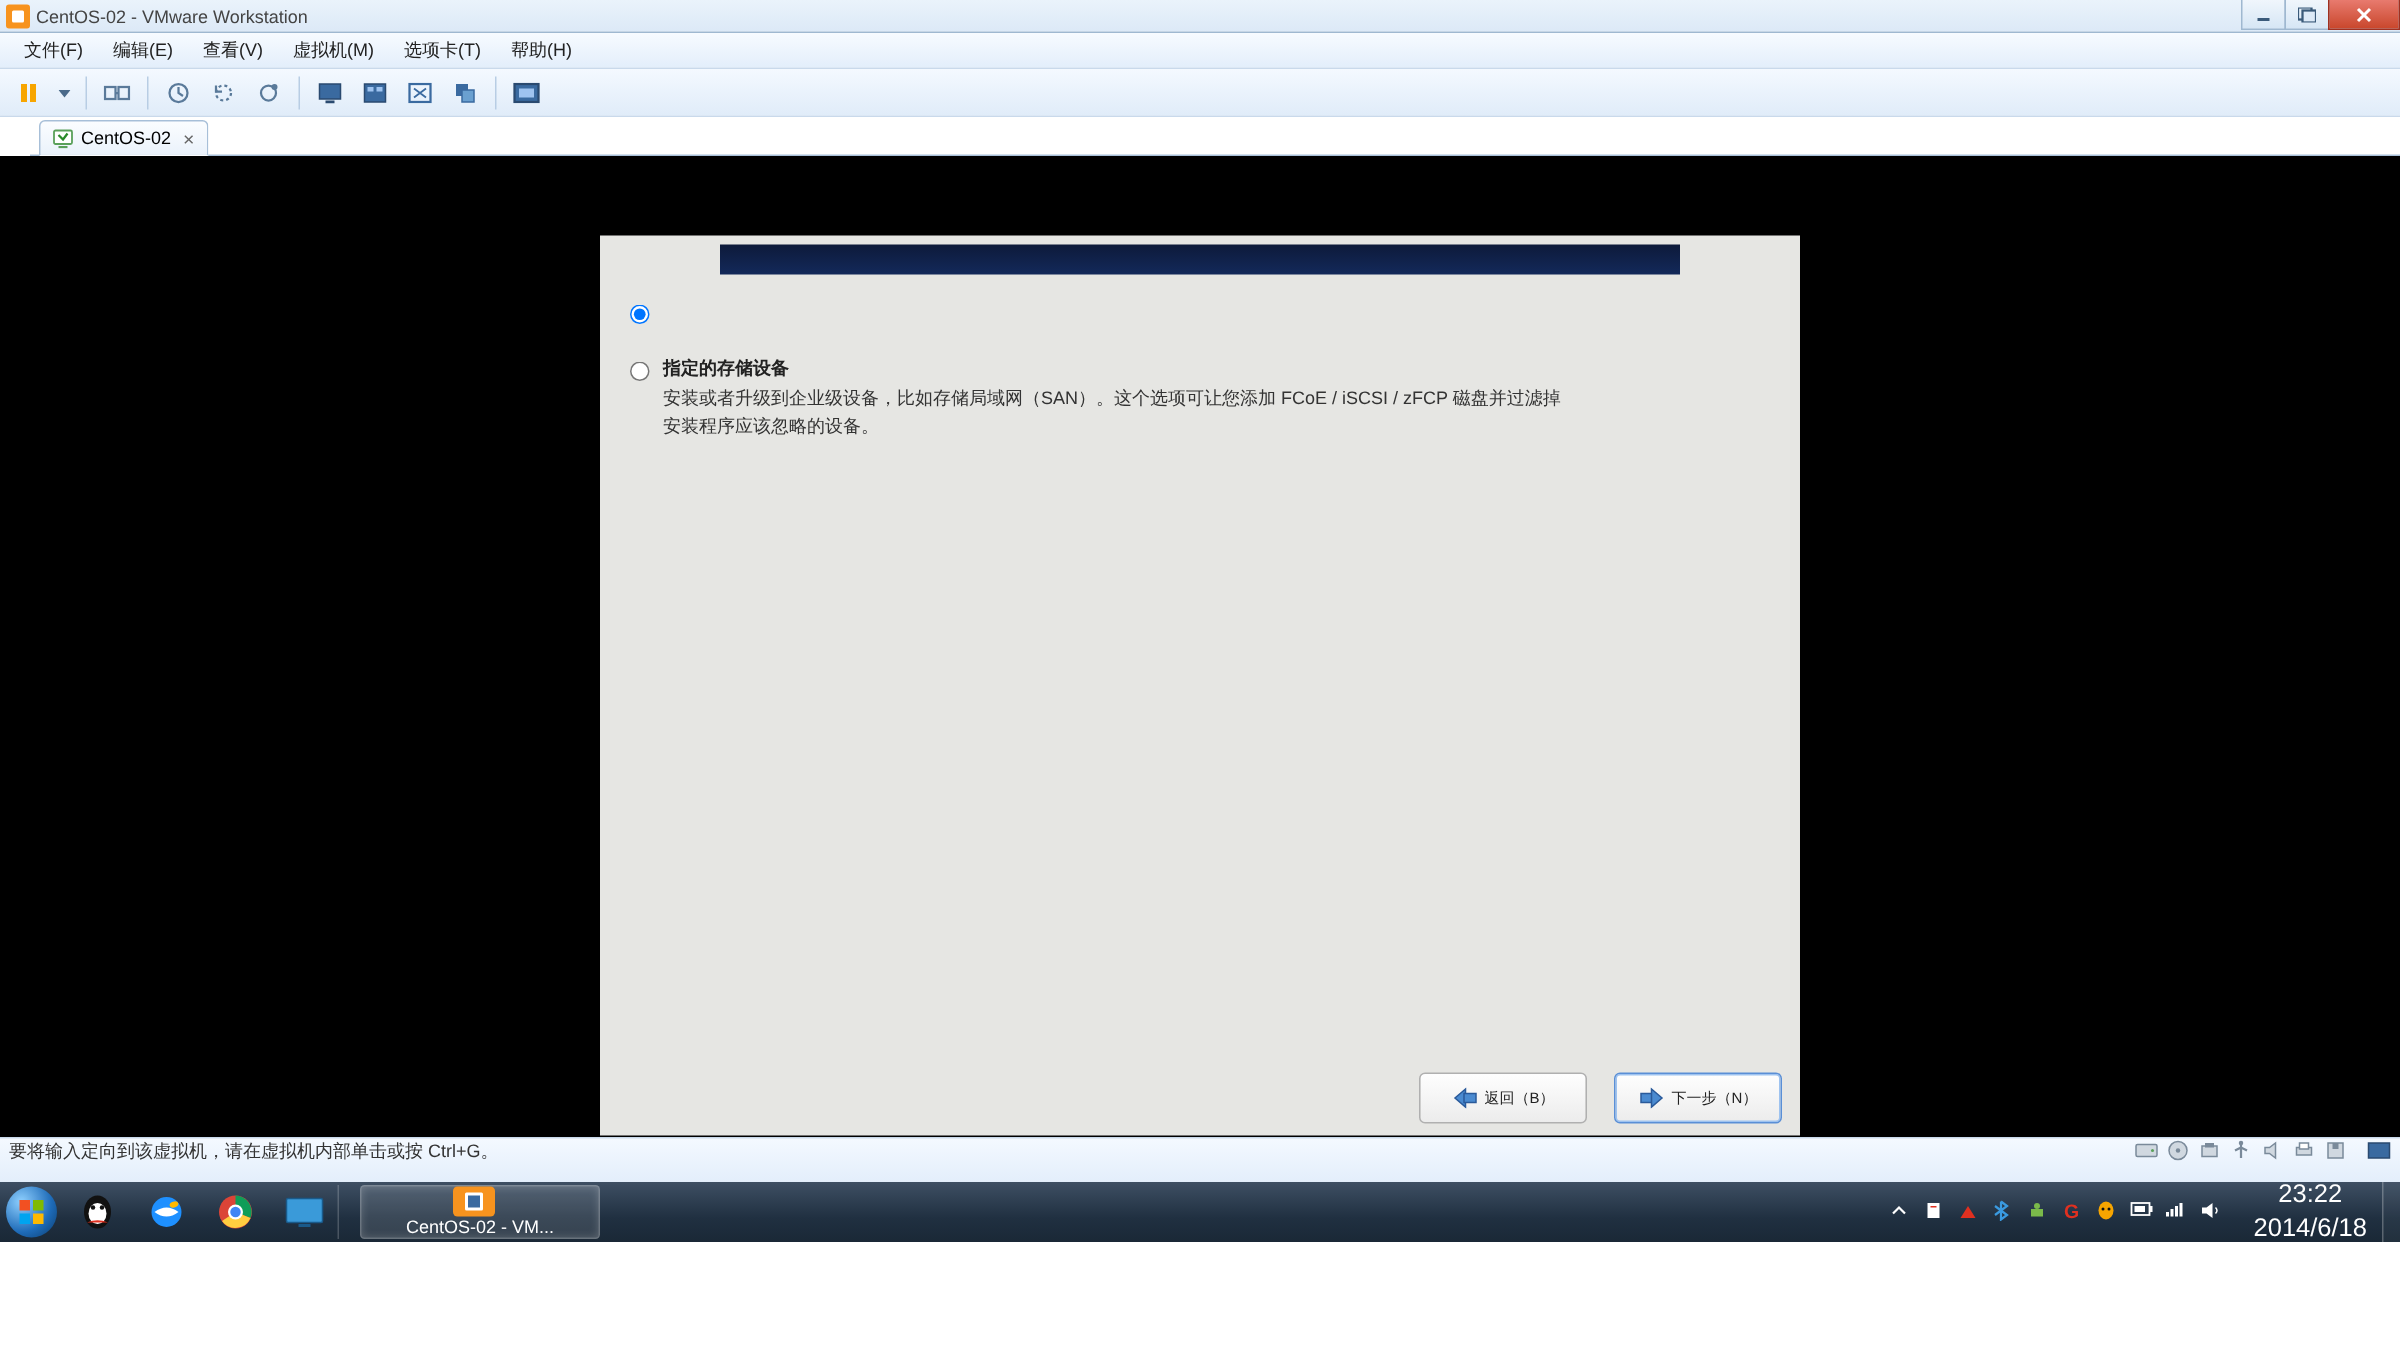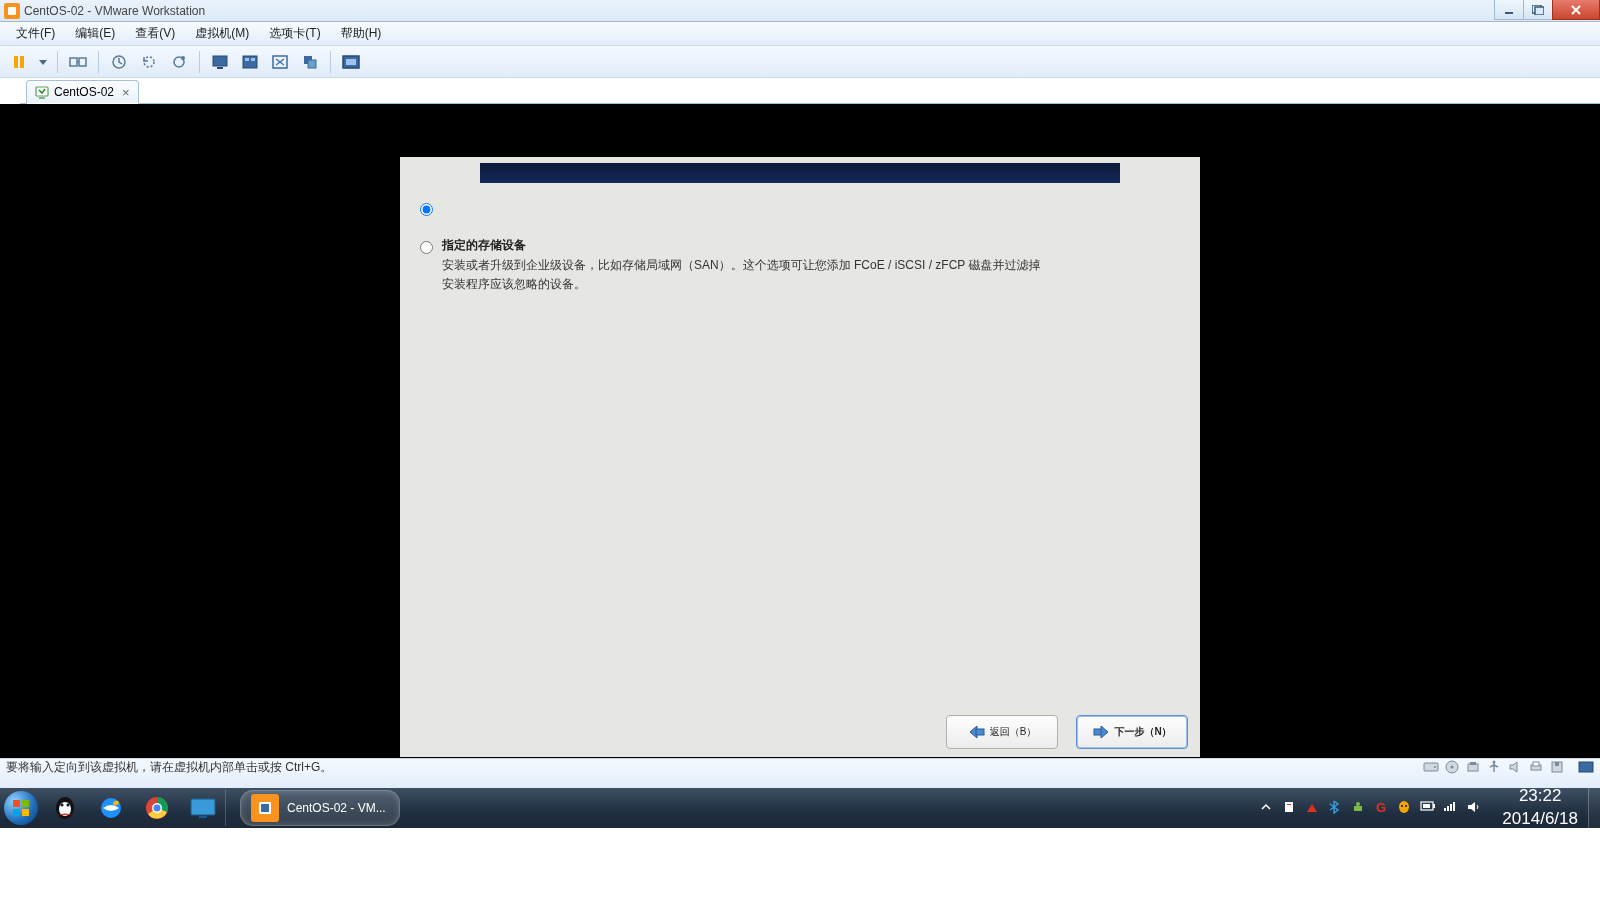--- a/index.html
+++ b/index.html
@@ -40,35 +40,35 @@
 .installer-header-bar { height: 20px; background: linear-gradient(#0d1a3a,#13295a); }
 .installer-body { flex: 1; padding: 14px 10px 0 10px; color: #222; }
 .installer-q { font-size: 12px; margin-bottom: 12px; }
 .radio-row { display: flex; margin-bottom: 18px; padding-left: 10px; }
 .radio-col { padding-top: 4px; width: 22px; }
 .radio-col input { width: 13px; height: 13px; }
 .radio-text .r-title { font-weight: bold; font-size: 12px; margin-bottom: 2px; }
 .radio-text .r-desc { font-size: 12px; color: #333; line-height: 1.6; max-width: 600px; }
 .installer-footer { height: 50px; display: flex; align-items: center; justify-content: flex-end; padding-right: 12px; gap: 18px; }
 .inst-btn { height: 28px; min-width: 112px; background: linear-gradient(#fefefe,#ececec); border: 1px solid #b0b0b0; border-radius: 4px; display: flex; align-items: center; justify-content: center; font-size: 10px; color: #222; cursor: pointer; padding: 16px 10px; }
-.inst-btn.primary { border: 1px solid #5a8fd6; box-shadow: 0 0 0 1px #9ec3f0 inset; font-weight: bold; }
+.inst-btn.primary { border: 1px solid #5a8fd6; box-shadow: 0 0 0 1px #9ec3f0 inset; }
 .inst-btn .arr { margin-right: 4px; display: inline-flex; }
 
 
 .statusbar { height: 30px; background: linear-gradient(#f4f9ff,#e3eefb); border-top: 1px solid #c9d9eb; display: flex; align-items: flex-start; padding: 0 6px; font-size: 12px; color: #333; }
 .statusbar .right-icons { margin-left: auto; display: flex; gap: 5px; align-items: center; }
 .status-icon { width: 16px; height: 16px; display: flex; align-items: center; justify-content: center; }
 
 
 .taskbar { height: 40px; background: linear-gradient(#3e4f63,#203041 60%,#1a2836); display: flex; align-items: center; position: relative; }
 .start-orb { width: 42px; height: 40px; display: flex; align-items: center; justify-content: center; }
 .start-orb .orb { width: 34px; height: 34px; border-radius: 50%; background: radial-gradient(circle at 30% 30%, #8fd0ff, #1e6bb8 60%, #0a3a6a); display: flex; align-items: center; justify-content: center; }
 .pinned { display: flex; align-items: center; height: 100%; }
 .pin-btn { width: 44px; height: 36px; margin: 0 1px; display: flex; align-items: center; justify-content: center; border-radius: 2px; }
-.task-item { height: 36px; background: rgba(255,255,255,0.12); border: 1px solid rgba(255,255,255,0.25); border-radius: 13px; display: flex; align-items: center; padding: 0 10px; margin-left: 6px; color: #fff; font-size: 12px; min-width: 160px; box-shadow: inset 0 0 6px rgba(255,255,255,0.2); }
+.task-item { height: 36px; background: rgba(255,255,255,0.12); border: 1px solid rgba(255,255,255,0.25); border-radius: 3px; display: flex; align-items: center; padding: 0 10px; margin-left: 6px; color: #fff; font-size: 12px; min-width: 160px; box-shadow: inset 0 0 6px rgba(255,255,255,0.2); flex-direction: column; }
 .task-item .vm-task-icon { width: 28px; height: 28px; background: #f7931e; border-radius: 3px; margin-right: 8px; display: flex; align-items: center; justify-content: center; }
 .tray { position: absolute; right: 0; top: 0; height: 40px; display: flex; align-items: center; }
 .tray-icons { display: flex; gap: 7px; align-items: center; padding-right: 10px; }
 .tray-icon { width: 16px; height: 16px; }
 .clock { color: #fff; font-size: 17px; text-align: center; line-height: 1.35; padding: 0 10px; }
 .show-desktop { width: 12px; height: 40px; border-left: 1px solid rgba(255,255,255,0.25); background: rgba(255,255,255,0.04); }
 
 .vsep { position: absolute; left: 225px; top: 2px; bottom: 2px; width: 1px; background: rgba(255,255,255,0.2); }
 </style>
 </head>

